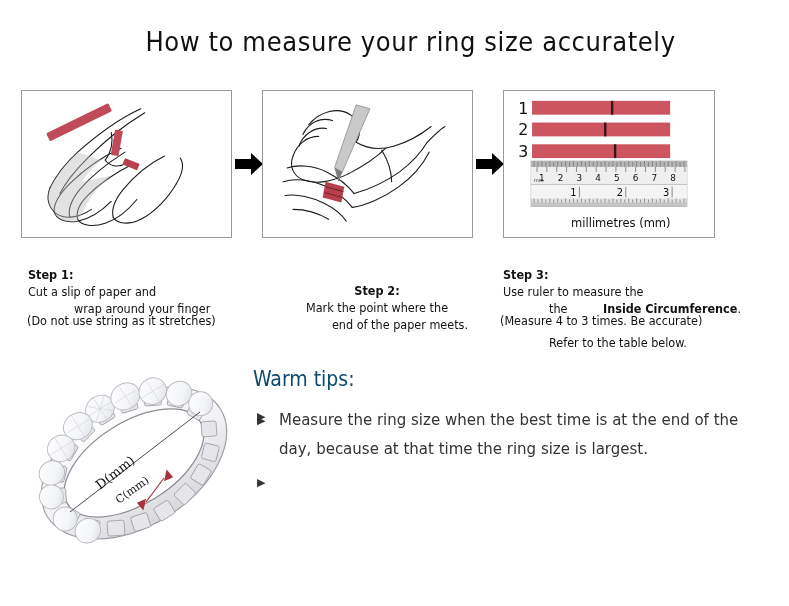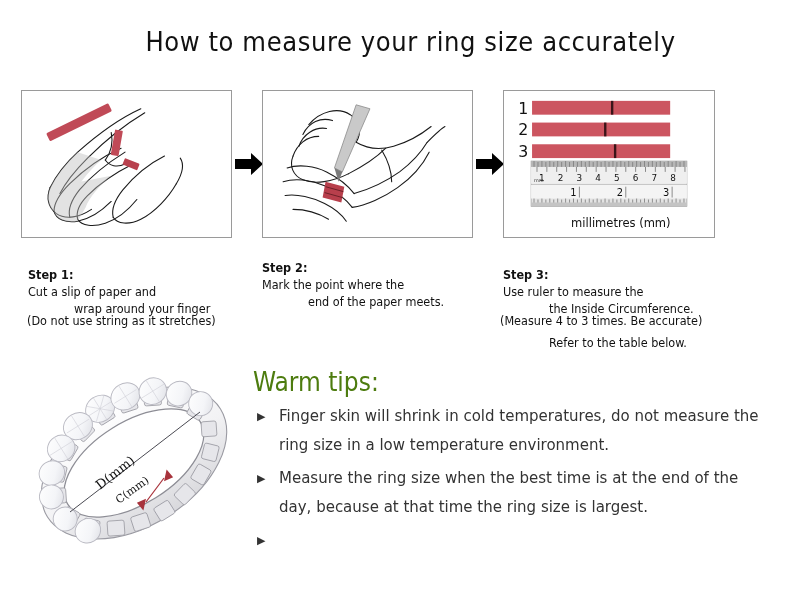--- a/index.html
+++ b/index.html
@@ -59,23 +59,23 @@
 
   
   .caption {
     position: absolute;
     font-family: "DejaVu Sans Condensed", "Liberation Sans", sans-serif;
     font-size: 12.5px;
     color: #111111;
     line-height: 17px;
     white-space: pre-line;
   }
-  .caption b { font-weight: normal; }
+  .caption b { font-weight: bold; margin-left: 32px; }
   #cap-1 { left: 28px;  top: 249px; width: 230px; }
-  #cap-2 { left: 262px; top: 242px; width: 230px; }
+  #cap-2 { left: 262px; top: 265px; width: 230px; text-align: center; }
   #cap-3 { left: 503px; top: 249px; width: 265px; }
 
   .subnote {
     position: absolute;
     font-family: "DejaVu Sans Condensed", "Liberation Sans", sans-serif;
     font-size: 12.5px;
     color: #111111;
     white-space: nowrap;
   }
   #note-1 { left: 27px;  top: 313px; }
@@ -93,22 +93,22 @@
     height: 222px;
   }
   #ring-figure svg { display: block; width: 100%; height: 100%; }
 
   
   #tips-heading {
     position: absolute;
     left: 253px;
     top: 367px;
     font-family: "DejaVu Sans Condensed", "Liberation Sans Narrow", "Liberation Sans", sans-serif;
-    font-size: 26px;
-    color: #4d7c0f;
+    font-size: 21px;
+    color: #0c4a6e;
     white-space: nowrap;
   }
   #tips-list {
     position: absolute;
     left: 253px;
     top: 402px;
     width: 520px;
   }
   .tip-item {
     position: relative;
@@ -378,21 +378,20 @@
     </g>
     <text x="101" y="152" font-family="DejaVu Serif, serif" font-size="11" fill="#111" transform="rotate(-36 101 152)">C(mm)</text>
   </svg>
 </div>
 
 <div id="tips-heading">Warm tips:</div>
 
 <div id="tips-list">
   <div class="tip-item">
     <span class="tip-bullet">▶</span>
-    <span>Finger skin will shrink in cold temperatures, do not measure the ring size in a low temperature environment.</span>
   </div>
   <div class="tip-item">
     <span class="tip-bullet">▶</span>
     <span>Measure the ring size when the best time is at the end of the day, because at that time the ring size is largest.</span>
   </div>
   <div class="tip-item">
     <span class="tip-bullet">▶</span>
   </div>
 </div>
 

